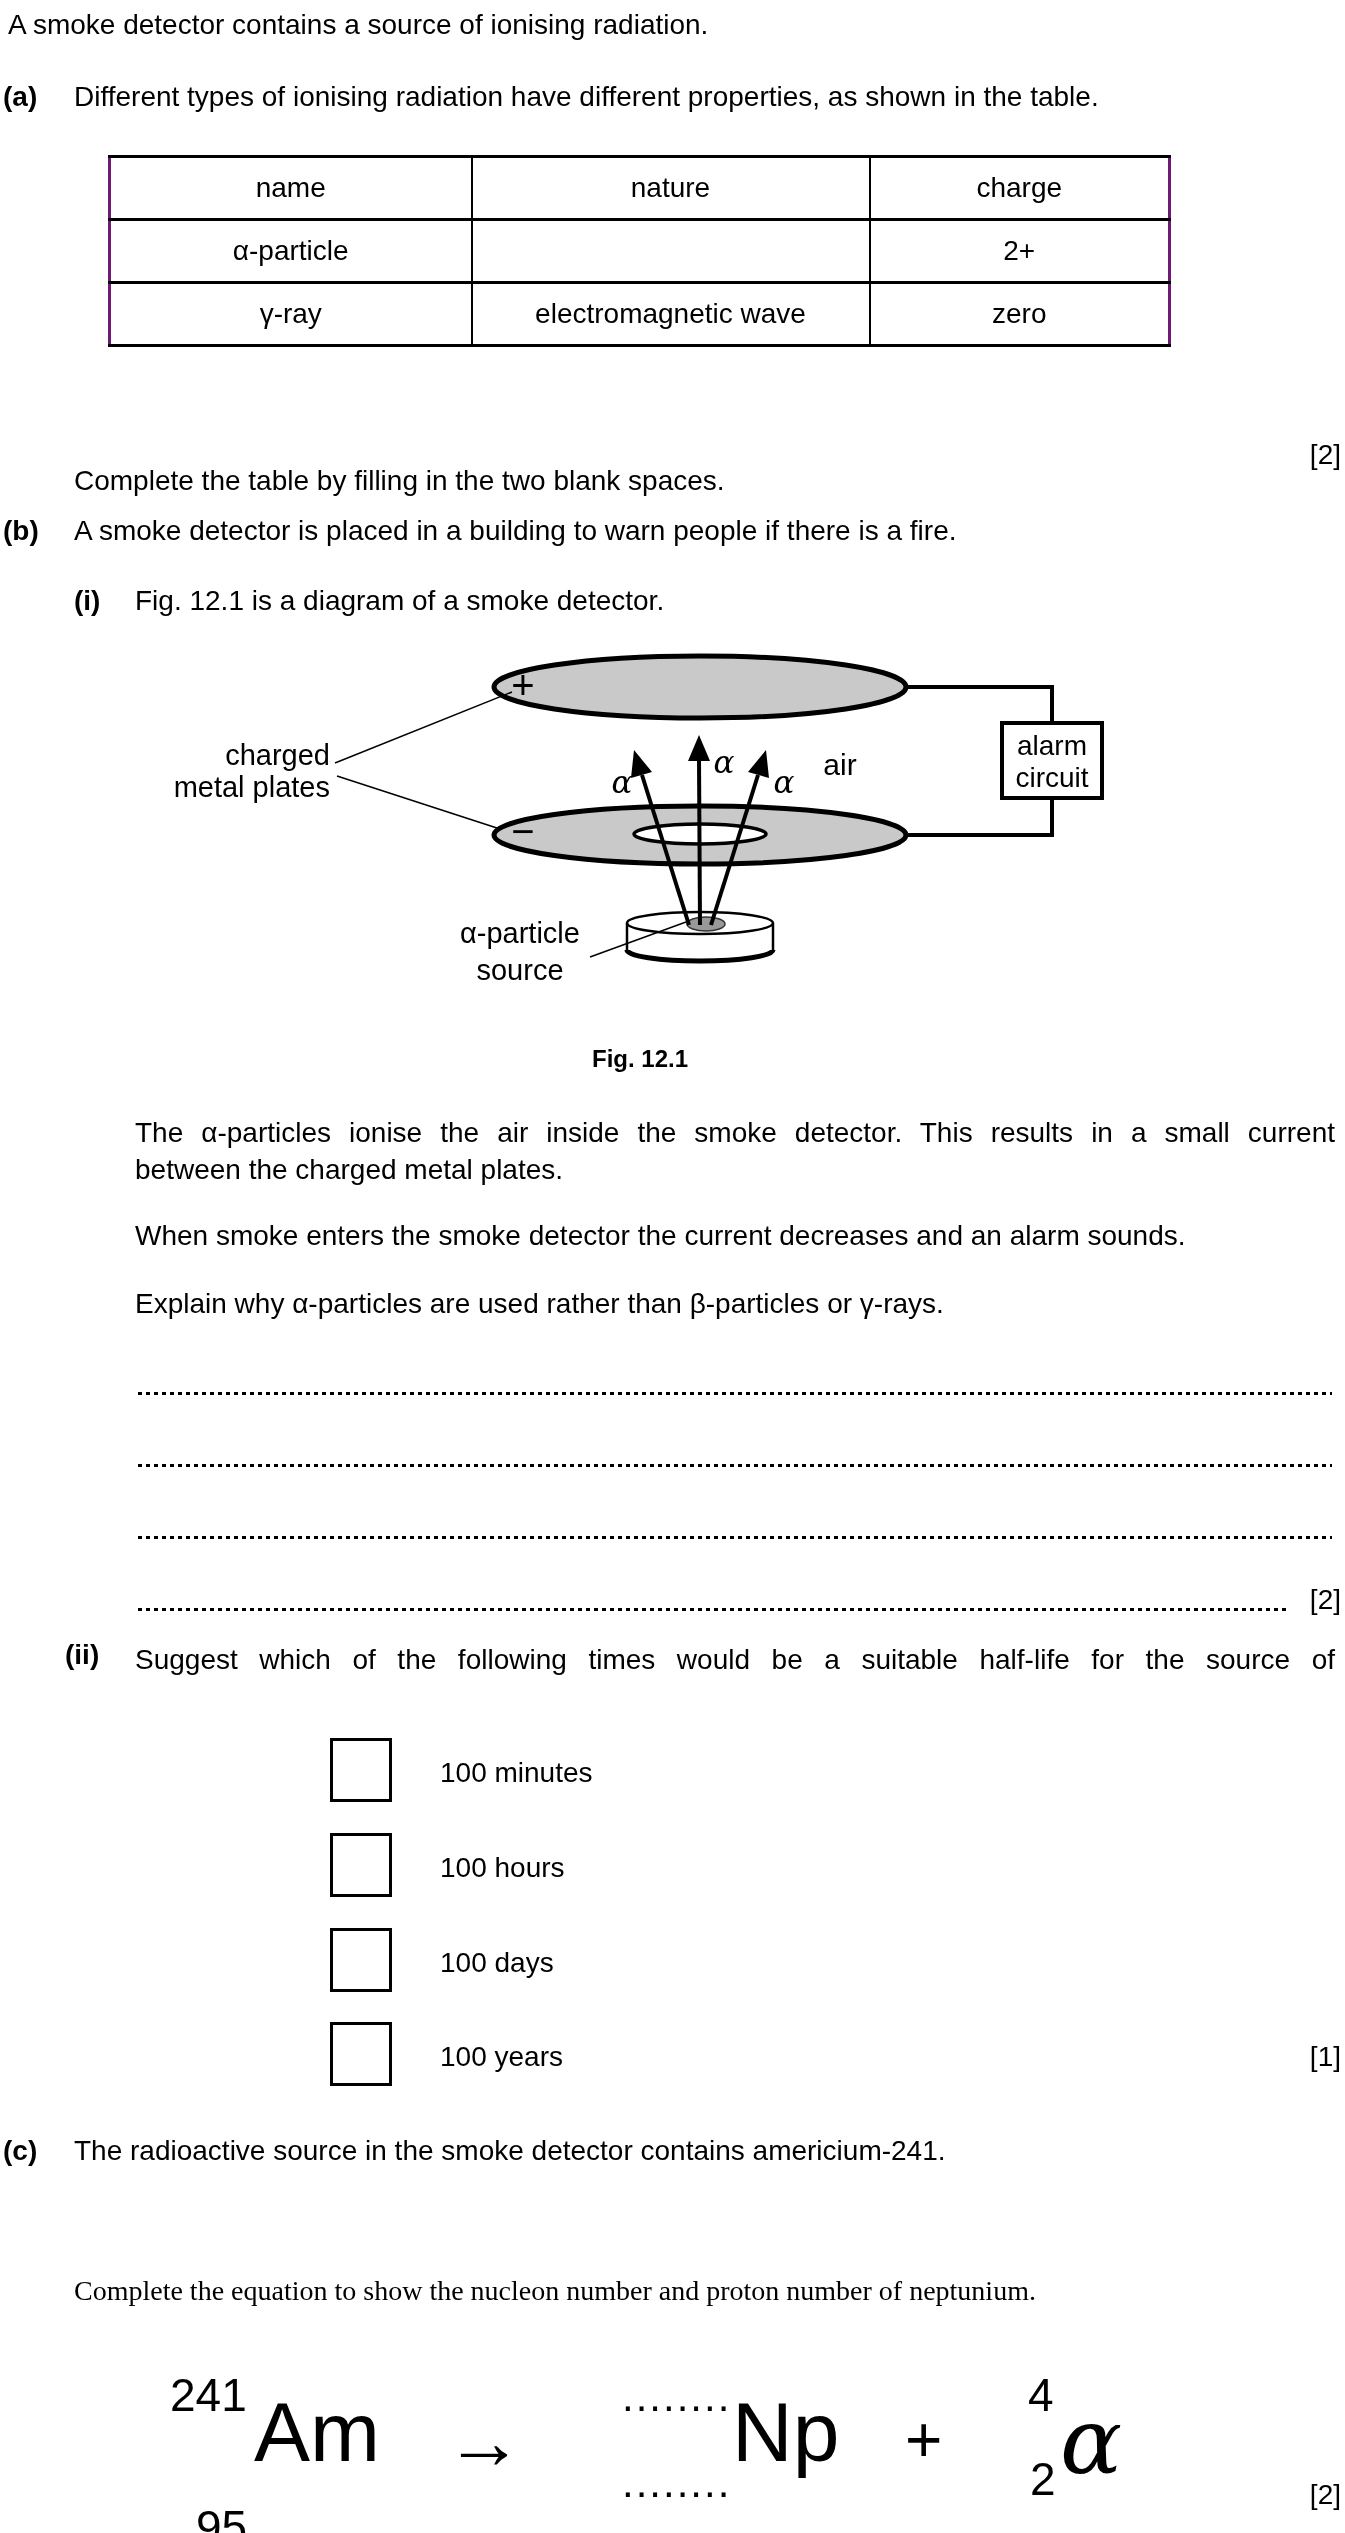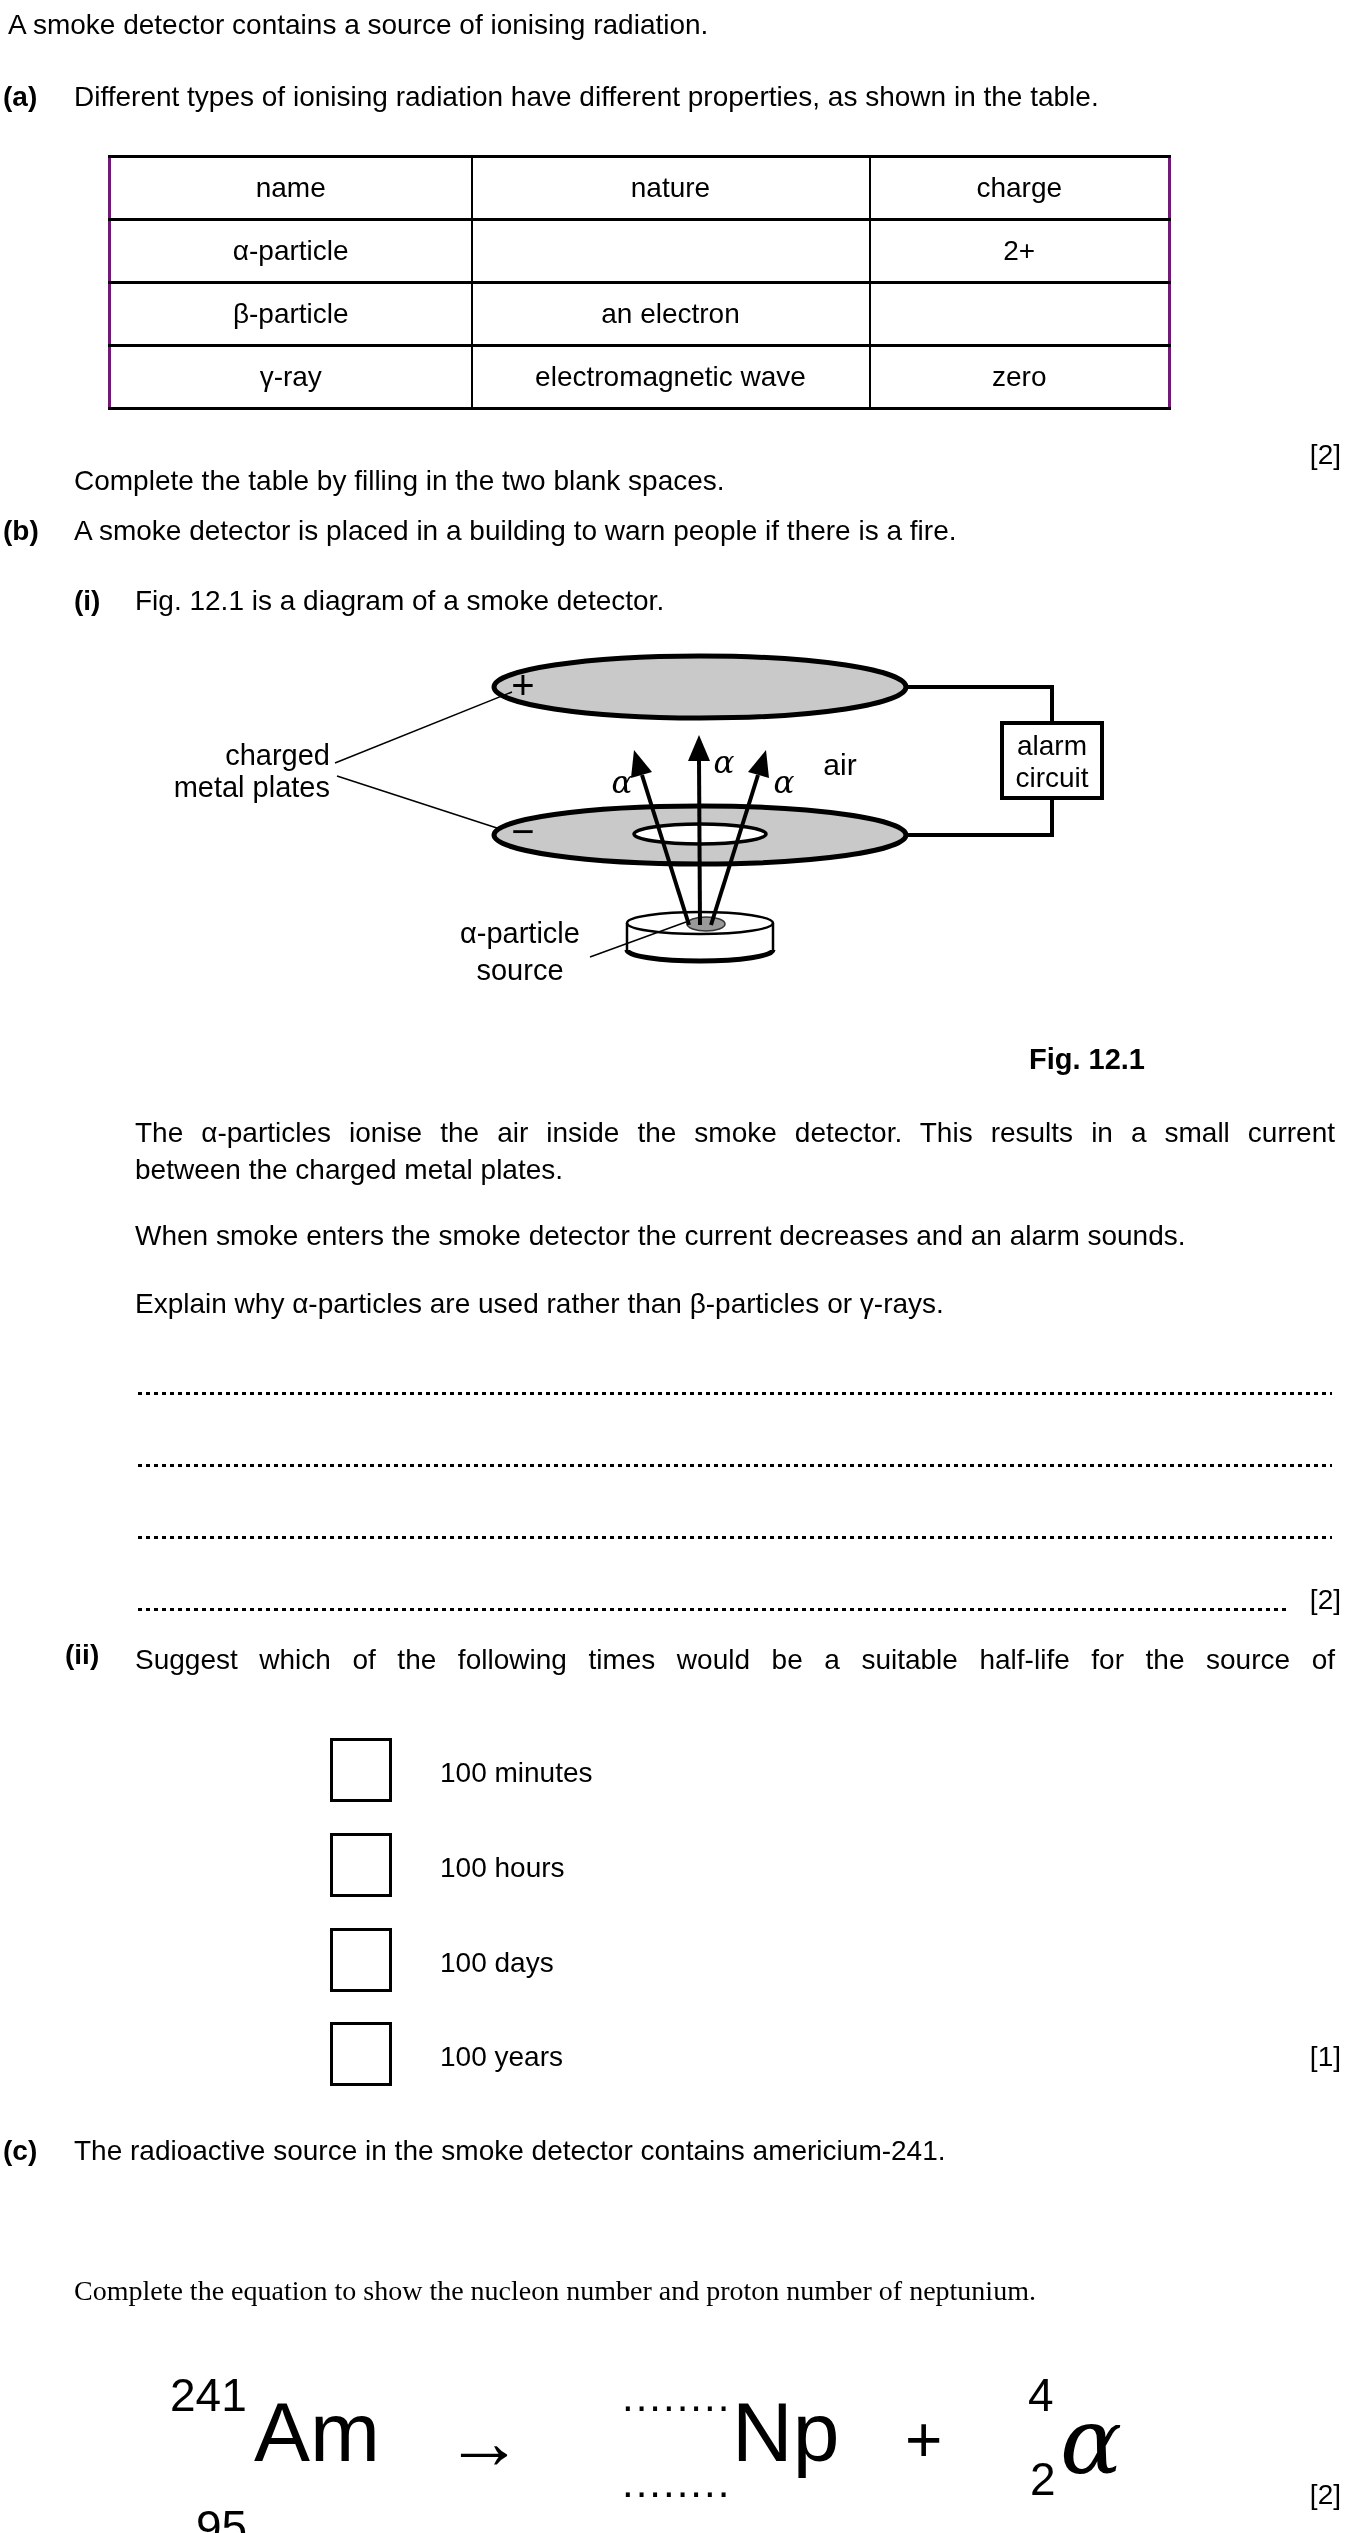--- a/index.html
+++ b/index.html
@@ -49,25 +49,20 @@
     <tbody>
         <tr>
       <td>name</td>
       <td>nature</td>
       <td>charge</td>
     </tr>
     <tr>
       <td>α-particle</td>
       <td></td>
       <td>2+</td>
-    </tr>
-    <tr>
-      <td>β-particle</td>
-      <td>an electron</td>
-      <td></td>
     </tr>
     <tr>
       <td>γ-ray</td>
       <td>electromagnetic wave</td>
       <td>zero</td>
     </tr>
   </tbody>
     </table>
 
   <div class="abs" style="left:74px;top:464px;">Complete the table by filling in the two blank spaces.</div>
@@ -116,21 +111,21 @@
     <text x="622" y="148" font-size="31" text-anchor="middle" class="alpha-label">α</text>
     <text x="724" y="128" font-size="31" text-anchor="middle" class="alpha-label">α</text>
     <text x="784" y="148" font-size="31" text-anchor="middle" class="alpha-label">α</text>
     <text x="840" y="130" font-size="30" text-anchor="middle">air</text>
 
     <text x="520" y="298" font-size="29" text-anchor="middle">α-particle</text>
     <text x="520" y="335" font-size="29" text-anchor="middle">source</text>
     <line x1="590" y1="312" x2="686" y2="277" stroke="#000" stroke-width="1.5"></line>
   </svg>
 
-  <div class="abs b" style="left:135px;top:1042px;width:1010px;text-align:right;font-size:29px;">Fig. 12.1</div>
+  <div class="abs b" style="left:135px;top:1042px;width:1010px;text-align:center;font-size:24px;">Fig. 12.1</div>
 
   <div class="abs just" style="left:135px;top:1114px;width:1200px;line-height:37px;">The α-particles ionise the air inside the smoke detector. This results in a small current</div>
   <div class="abs" style="left:135px;top:1151px;line-height:37px;">between the charged metal plates.</div>
   <div class="abs" style="left:135px;top:1219px;">When smoke enters the smoke detector the current decreases and an alarm sounds.</div>
   <div class="abs" style="left:135px;top:1287px;">Explain why α-particles are used rather than β-particles or γ-rays.</div>
 
   <div class="dotline" style="left:138px;top:1392px;width:1194px;"></div>
   <div class="dotline" style="left:138px;top:1464px;width:1194px;"></div>
   <div class="dotline" style="left:138px;top:1536px;width:1194px;"></div>
   <div class="dotline" style="left:138px;top:1608px;width:1152px;"></div>

